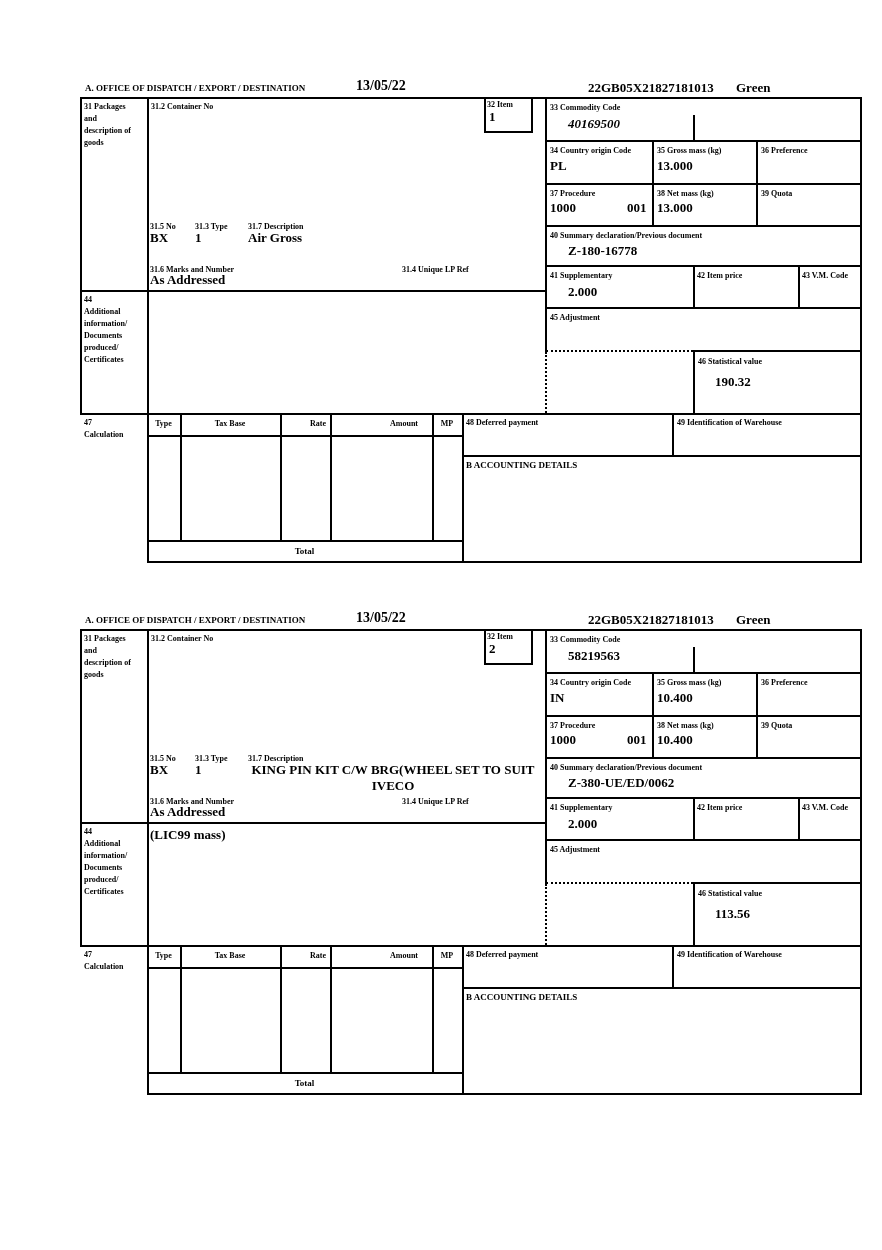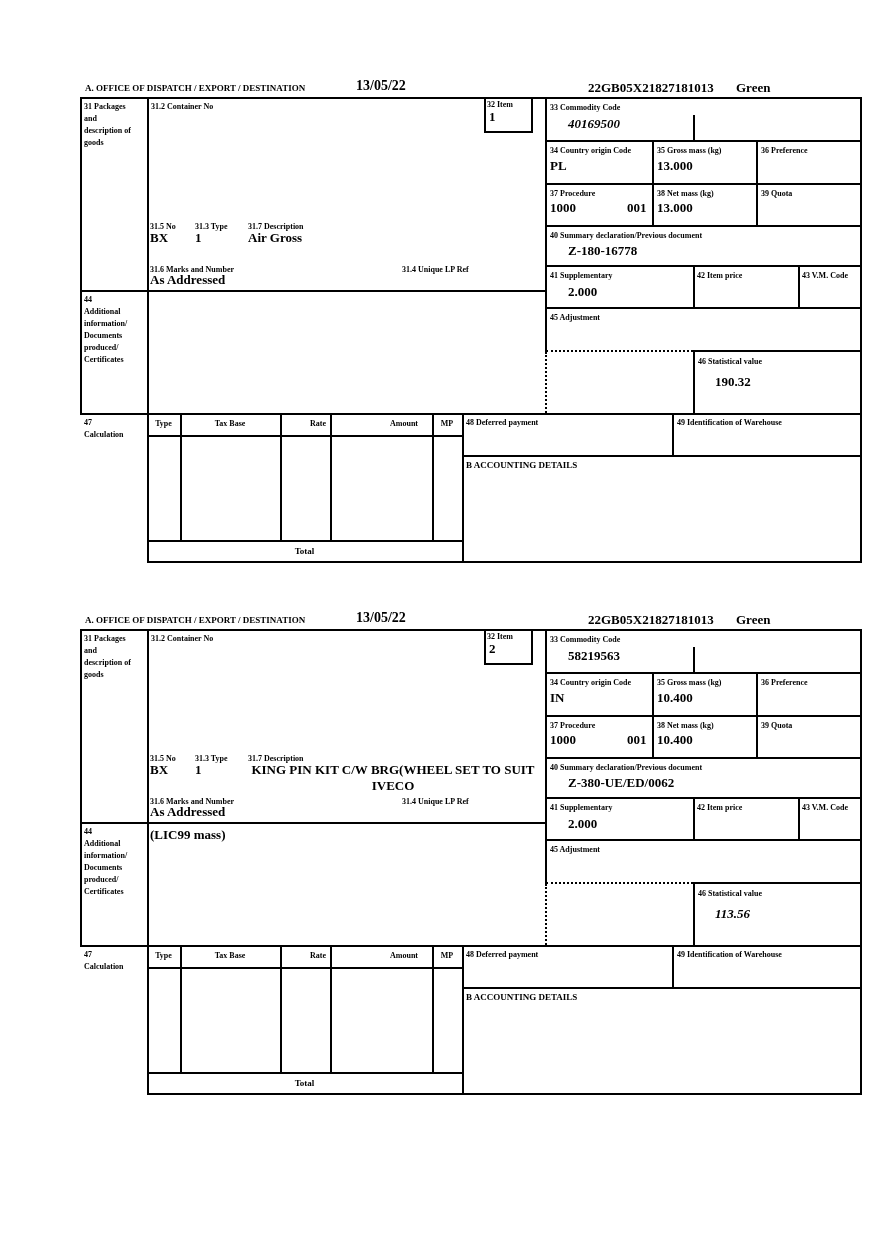--- a/index.html
+++ b/index.html
@@ -214,21 +214,21 @@
     <div class="val" style="left:488px;top:206px;">2.000</div>
     <div class="lbl" style="left:617px;top:192px;">42 Item price</div>
     <div class="lbl" style="left:722px;top:192px;">43 V.M. Code</div>
 
     <div class="lbl" style="left:4px;top:216px;">44</div>
     <div class="lbl lblw" style="left:4px;top:228px;width:56px;">Additional information/ Documents produced/ Certificates</div>
     <div class="val" style="left:70px;top:217px;">(LIC99 mass)</div>
 
     <div class="lbl" style="left:470px;top:234px;">45 Adjustment</div>
     <div class="lbl" style="left:618px;top:278px;">46 Statistical value</div>
-    <div class="val" style="left:635px;top:296px;font-style:italic;">113.56</div>
+    <div class="val" style="left:635px;top:296px;">113.56</div>
 
     <div class="lbl" style="left:4px;top:339px;">47</div>
     <div class="lbl" style="left:4px;top:351px;">Calculation</div>
     <div class="lbl c" style="left:67px;top:340px;width:33px;">Type</div>
     <div class="lbl c" style="left:100px;top:340px;width:100px;">Tax Base</div>
     <div class="lbl r" style="left:200px;top:340px;width:46px;">Rate</div>
     <div class="lbl r" style="left:250px;top:340px;width:88px;">Amount</div>
     <div class="lbl c" style="left:352px;top:340px;width:30px;">MP</div>
 
     <div class="lbl" style="left:386px;top:339px;">48 Deferred payment</div>

